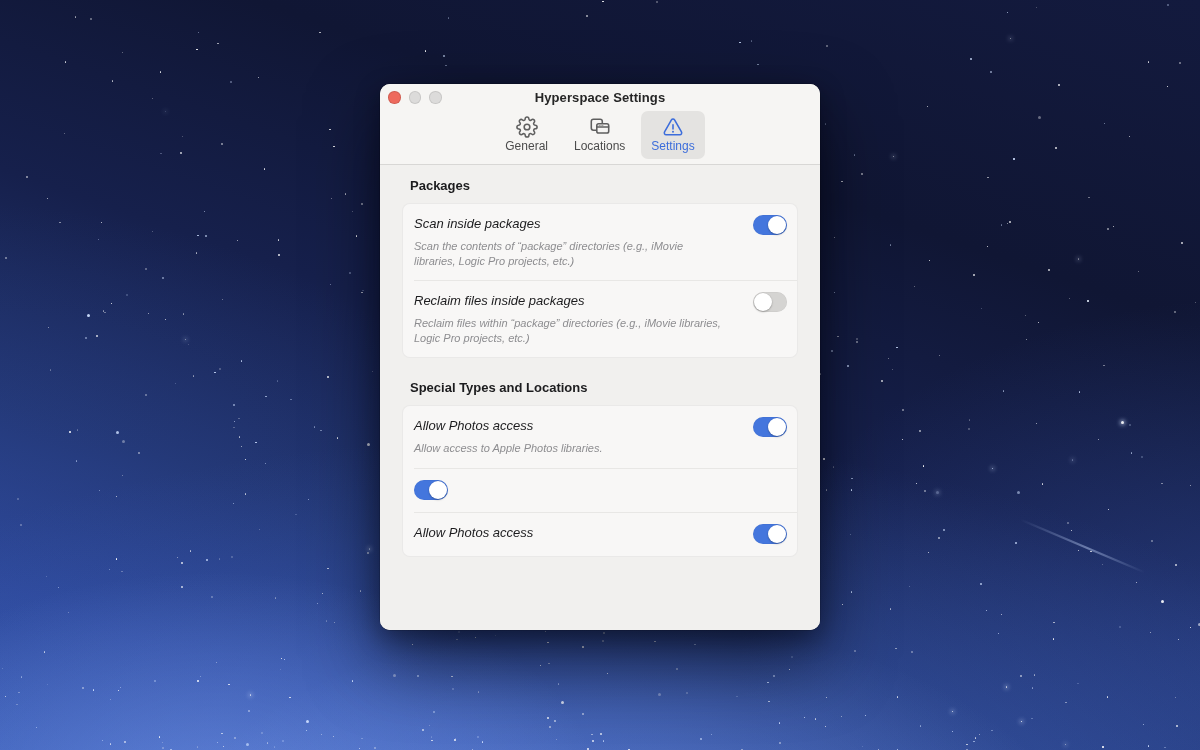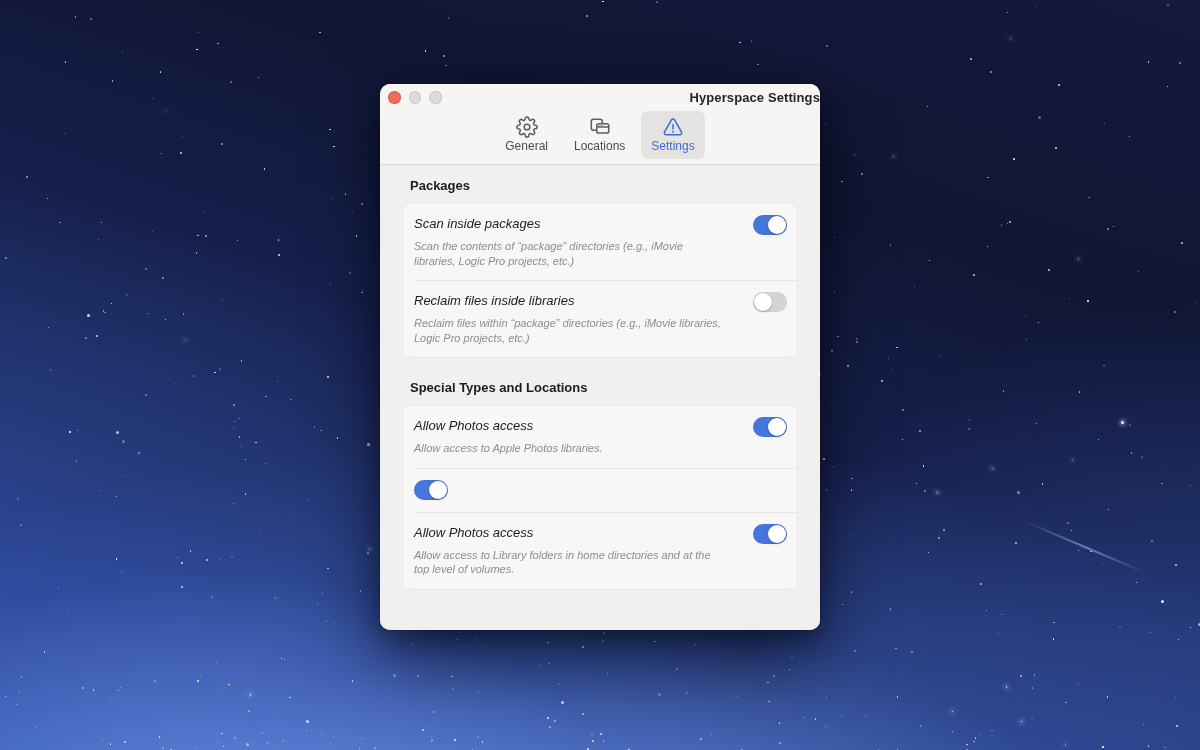--- a/index.html
+++ b/index.html
@@ -33,21 +33,21 @@
 
   .titlebar {
     position:relative; flex:0 0 81px; background:#f6f5f3;
     border-bottom:1px solid #d8d7d5; border-radius:10px 10px 0 0;
   }
   .traffic-lights { position:absolute; left:8px; top:91px; display:flex; gap:8px; top:7px; }
   .tl { width:12.5px; height:12.5px; border-radius:50%; }
   .tl-close { background:var(--close-button,#ee6a5d); border:.5px solid rgba(0,0,0,.12); }
   .tl-dim   { background:#dcdbda; border:.5px solid rgba(0,0,0,.09); }
 
-  .window-title { text-align:right; padding-top:6px; font-size:13px; font-weight:700; color:#262626; letter-spacing:.1px; }
+  .window-title { text-align:center; padding-top:6px; font-size:13px; font-weight:700; color:#262626; letter-spacing:.1px; }
 
   .tabs { position:absolute; left:0; right:0; top:27px; display:flex; justify-content:center; gap:6px; }
   .tab {
     display:flex; flex-direction:column; align-items:center;
     padding:5px 10px 6px; border-radius:7px; cursor:default;
     color:#5f5f5f;
   }
   .tab.selected { background:#e4e3e1; color:var(--accent,#3c6ddb); }
   .tab-icon { width:22px; height:22px; display:block; }
   .tab-icon svg { width:22px; height:22px; display:block; }
@@ -663,21 +663,21 @@
           <div class="row-title">Scan inside packages</div>
           <div class="row-desc">Scan the contents of “package” directories (e.g., iMovie libraries, Logic Pro projects, etc.)</div>
         </div>
         <div class="toggle on">
           <div class="knob"></div>
         </div>
       </div>
       <div class="row-divider"></div>
       <div class="row">
         <div class="row-main">
-          <div class="row-title">Reclaim files inside libraries</div>
+          <div class="row-title">Reclaim files inside packages</div>
           <div class="row-desc">Reclaim files within “package” directories (e.g., iMovie libraries, Logic Pro projects, etc.)</div>
         </div>
         <div class="toggle">
           <div class="knob"></div>
         </div>
       </div>
     </div>
 
     <div class="section-header second">Special Types and Locations</div>
     <div class="card">
@@ -693,21 +693,20 @@
       <div class="row-divider"></div>
       <div class="row">
         <div class="toggle on">
           <div class="knob"></div>
         </div>
       </div>
       <div class="row-divider"></div>
       <div class="row">
         <div class="row-main">
           <div class="row-title">Allow Photos access</div>
-          <div class="row-desc">Allow access to Library folders in home directories and at the top level of volumes.</div>
         </div>
         <div class="toggle on">
           <div class="knob"></div>
         </div>
       </div>
     </div>
 
   </div>
 </div>
 

